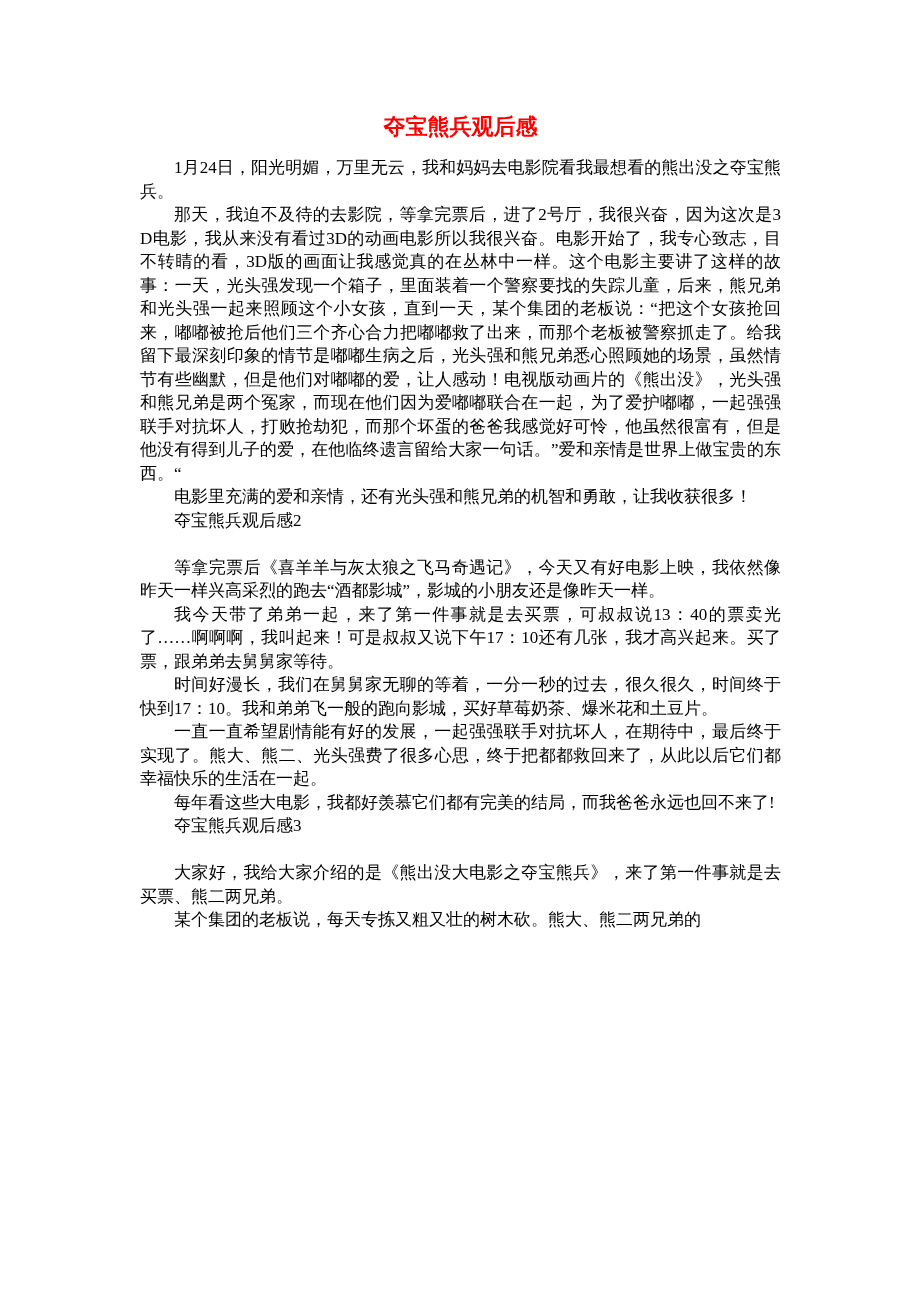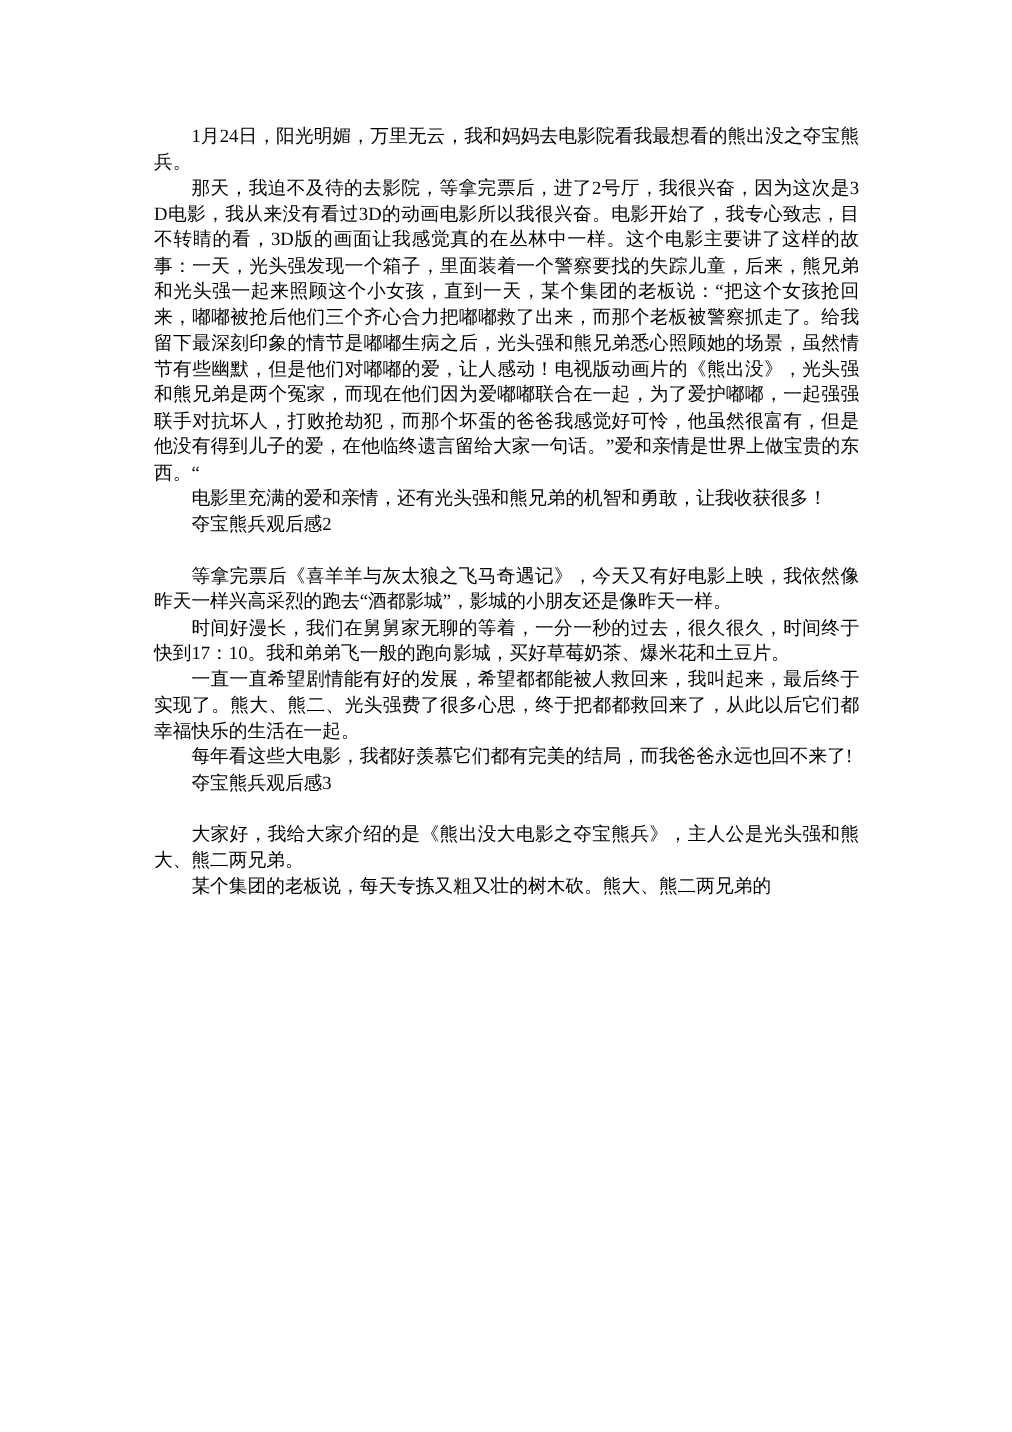--- a/index.html
+++ b/index.html
@@ -34,26 +34,28 @@
     word-break: break-all;
   }
   .subheading {
     margin-bottom: 23.5px;
   }
 </style>
 </head>
 <body>
 
 <div class="page" style="background: rgb(255, 255, 255);">
+  <h1 class="doc-title" style="color: rgb(255, 0, 0);">夺宝熊兵观后感</h1>
   <div style="color: rgb(0, 0, 0);">
       <p class="para">1月24日，阳光明媚，万里无云，我和妈妈去电影院看我最想看的熊出没之夺宝熊兵。</p>
       <p class="para">那天，我迫不及待的去影院，等拿完票后，进了2号厅，我很兴奋，因为这次是3D电影，我从来没有看过3D的动画电影所以我很兴奋。电影开始了，我专心致志，目不转睛的看，3D版的画面让我感觉真的在丛林中一样。这个电影主要讲了这样的故事：一天，光头强发现一个箱子，里面装着一个警察要找的失踪儿童，后来，熊兄弟和光头强一起来照顾这个小女孩，直到一天，某个集团的老板说：“把这个女孩抢回来，嘟嘟被抢后他们三个齐心合力把嘟嘟救了出来，而那个老板被警察抓走了。给我留下最深刻印象的情节是嘟嘟生病之后，光头强和熊兄弟悉心照顾她的场景，虽然情节有些幽默，但是他们对嘟嘟的爱，让人感动！电视版动画片的《熊出没》，光头强和熊兄弟是两个冤家，而现在他们因为爱嘟嘟联合在一起，为了爱护嘟嘟，一起强强联手对抗坏人，打败抢劫犯，而那个坏蛋的爸爸我感觉好可怜，他虽然很富有，但是他没有得到儿子的爱，在他临终遗言留给大家一句话。”爱和亲情是世界上做宝贵的东西。“</p>
       <p class="para">电影里充满的爱和亲情，还有光头强和熊兄弟的机智和勇敢，让我收获很多！</p>
       <p class="para subheading">夺宝熊兵观后感2</p>
       <p class="para">等拿完票后《喜羊羊与灰太狼之飞马奇遇记》，今天又有好电影上映，我依然像昨天一样兴高采烈的跑去“酒都影城”，影城的小朋友还是像昨天一样。</p>
+      <p class="para">我今天带了弟弟一起，来了第一件事就是去买票，可叔叔说13：40的票卖光了……啊啊啊，我叫起来！可是叔叔又说下午17：10还有几张，我才高兴起来。买了票，跟弟弟去舅舅家等待。</p>
       <p class="para">时间好漫长，我们在舅舅家无聊的等着，一分一秒的过去，很久很久，时间终于快到17：10。我和弟弟飞一般的跑向影城，买好草莓奶茶、爆米花和土豆片。</p>
-      <p class="para">一直一直希望剧情能有好的发展，希望都都能被人救回来，我叫起来，最后终于实现了。熊大、熊二、光头强费了很多心思，终于把都都救回来了，从此以后它们都幸福快乐的生活在一起。</p>
+      <p class="para">一直一直希望剧情能有好的发展，一起强强联手对抗坏人，在期待中，最后终于实现了。熊大、熊二、光头强费了很多心思，终于把都都救回来了，从此以后它们都幸福快乐的生活在一起。</p>
       <p class="para">每年看这些大电影，我都好羡慕它们都有完美的结局，而我爸爸永远也回不来了!</p>
       <p class="para subheading">夺宝熊兵观后感3</p>
-      <p class="para">大家好，我给大家介绍的是《熊出没大电影之夺宝熊兵》，主人公是光头强和熊大、熊二两兄弟。</p>
+      <p class="para">大家好，我给大家介绍的是《熊出没大电影之夺宝熊兵》，来了第一件事就是去买票、熊二两兄弟。</p>
       <p class="para">某个集团的老板说，每天专拣又粗又壮的树木砍。熊大、熊二两兄弟的</p>
     </div>
 </div>
 
 </body></html>

